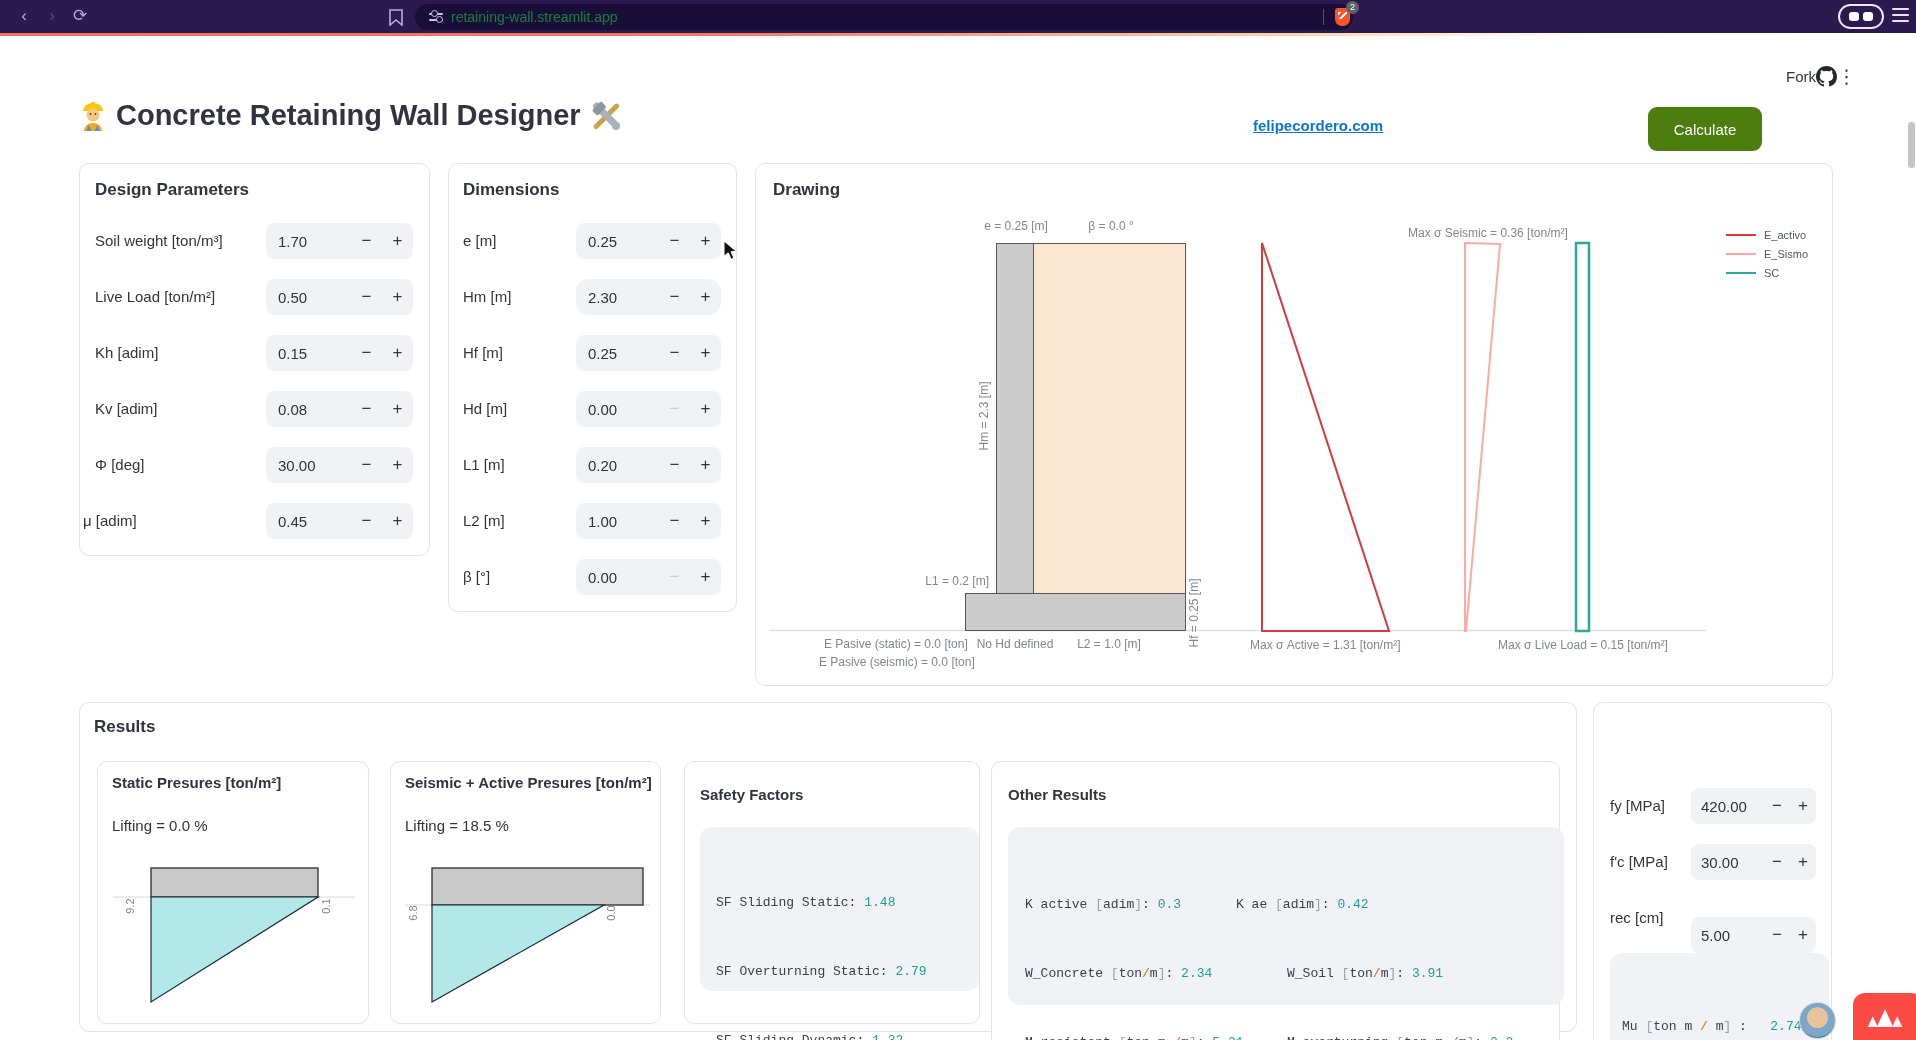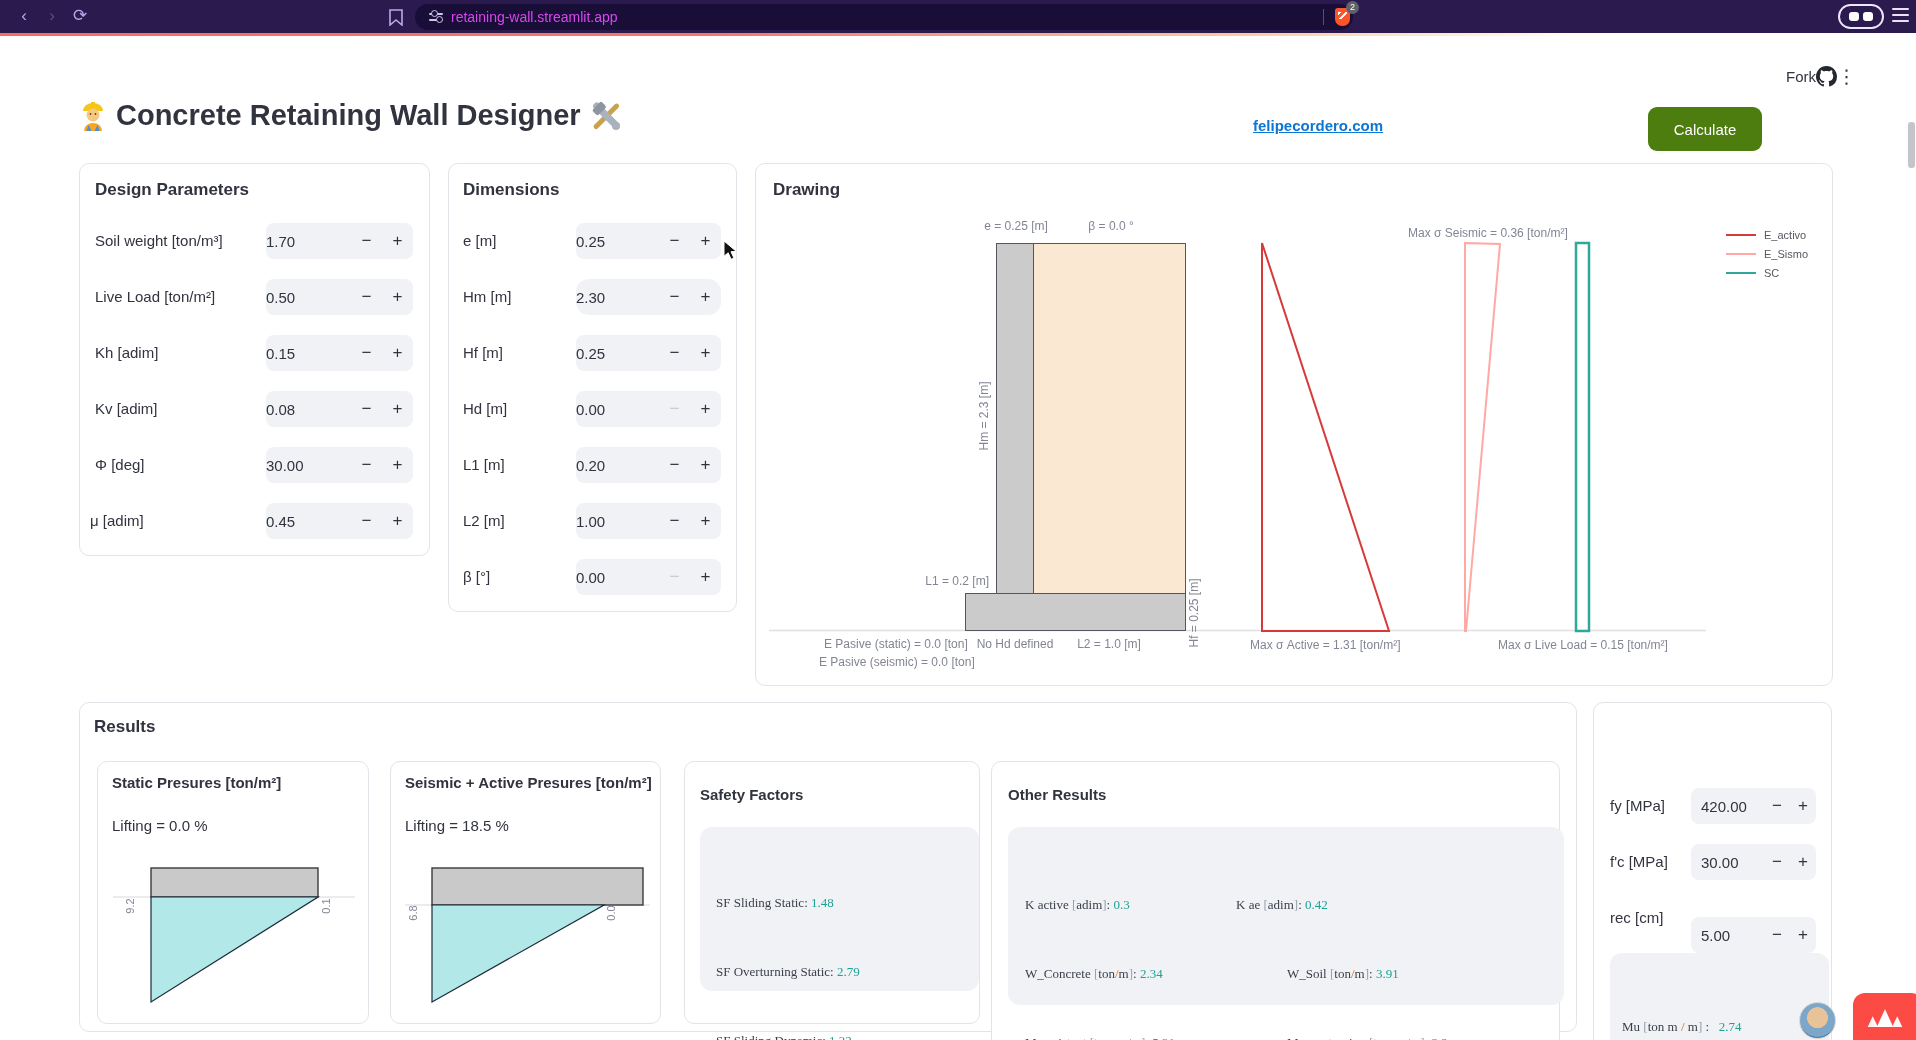--- a/index.html
+++ b/index.html
@@ -3,21 +3,21 @@
 <meta charset="utf-8">
 <style>
   html,body{margin:0;padding:0;}
   #screen{position:relative;width:1916px;height:1040px;overflow:hidden;background:#ffffff;
           font-family:"Liberation Sans",sans-serif;color:#31333F;}
   
   .browser-bar{position:absolute;left:0;top:0;width:1916px;height:33px;background:#2b1a4e;}
   .nav-ico{position:absolute;top:6px;width:20px;height:20px;color:#b9a8e8;font-size:17px;line-height:20px;text-align:center;}
   .url-pill{position:absolute;left:415px;top:4px;width:938px;height:26px;background:#190e38;border-radius:13px;
             display:flex;align-items:center;}
-  .url-text{color:#d946ef;font-size:14px;margin-left:8px;}
+  .url-text{color:#15803d;font-size:14px;margin-left:8px;}
   .tune-ico{margin-left:14px;width:14px;height:12px;position:relative;}
   .tune-ico span{position:absolute;left:0;width:14px;height:1.6px;background:#cfc4ec;border-radius:1px;}
   .tune-ico i{position:absolute;width:5px;height:5px;border-radius:50%;background:#190e38;border:1.6px solid #cfc4ec;}
   .pill-sep{position:absolute;left:908px;top:5px;width:1px;height:16px;background:#5a4a86;}
   .shield{position:absolute;left:920px;top:4px;width:15px;height:18px;background:#fb542b;
           border-radius:3px 3px 7px 7px;}
   .shield:after{content:"";position:absolute;left:3px;top:4px;width:9px;height:7px;
           background:linear-gradient(135deg,#fff 0 20%,transparent 20% 45%,#fff 45% 65%,transparent 65%);}
   .shield-badge{position:absolute;left:931px;top:-3px;width:13px;height:13px;border-radius:50%;background:#5f6368;
           color:#fff;font-size:9px;line-height:13px;text-align:center;}
@@ -39,25 +39,25 @@
   .site-link{position:absolute;left:1253px;top:117px;font-size:15px;font-weight:700;color:#0c76d4;text-decoration:underline;}
   .calc-btn{position:absolute;left:1648px;top:107px;width:114px;height:44px;background:#4d7c0f;border:none;border-radius:9px;
             color:#fff;font-size:15px;font-family:"Liberation Sans",sans-serif;}
   
   .card{position:absolute;background:#fff;border:1px solid #e3e4ea;border-radius:10px;box-sizing:border-box;}
   .card-title{position:absolute;font-size:17px;font-weight:700;color:#31333F;}
   
   .num-row{position:absolute;left:0;width:100%;height:36px;}
   .nr-label{position:absolute;top:9px;font-size:15px;color:#31333F;}
   .nr-field{position:absolute;top:0;height:36px;background:#f0f2f6;border-radius:8px;display:flex;align-items:center;}
-  .nr-value{flex:1;font-size:15px;color:#31333F;}
+  .nr-value{flex:1;padding-left:12px;font-size:15px;color:#31333F;}
   .nr-btn{width:31px;text-align:center;font-size:17px;color:#31333F;cursor:pointer;user-select:none;}
   .nr-btn.disabled{color:#c6cad3;}
   
-  .codeblock{position:absolute;background:#f0f2f6;border-radius:12px;font-family:Liberation Serif, serif;
+  .codeblock{position:absolute;background:#f0f2f6;border-radius:12px;font-family:Liberation Mono, monospace;
              font-size:13px;color:#3b3f4a;white-space:pre;line-height:23px;}
   .val{color:#1fa193;}
   .tok-o{color:#e06714;}
   .tok-b{color:#99a0ac;}
   
   .fig-label{position:absolute;font-size:12px;color:#828694;white-space:nowrap;}
   .rot{transform:rotate(-90deg);transform-origin:center;}
   .wall-rect{position:absolute;box-sizing:border-box;border:1.5px solid #53555f;}
   .legend-row{display:flex;align-items:center;gap:8px;height:19px;}
   .legend-line{width:30px;height:2px;}
@@ -172,21 +172,21 @@
     </div>
     <div class="num-row" style="top:283px;">
       <div class="nr-label" style="left:15px;">Φ [deg]</div>
       <div class="nr-field" style="left:186px;width:147px;">
         <div class="nr-value">30.00</div>
         <div class="nr-btn">−</div>
         <div class="nr-btn">+</div>
       </div>
     </div>
     <div class="num-row" style="top:339px;">
-      <div class="nr-label" style="left:10px;">μ [adim]</div>
+      <div class="nr-label" style="left:3px;">μ [adim]</div>
       <div class="nr-field" style="left:186px;width:147px;">
         <div class="nr-value">0.45</div>
         <div class="nr-btn">−</div>
         <div class="nr-btn">+</div>
       </div>
     </div>
   </div>
 
   <div class="card" style="left:448px;top:163px;width:289px;height:449px;">
     <div class="card-title" style="left:14px;top:16px;">Dimensions</div>

